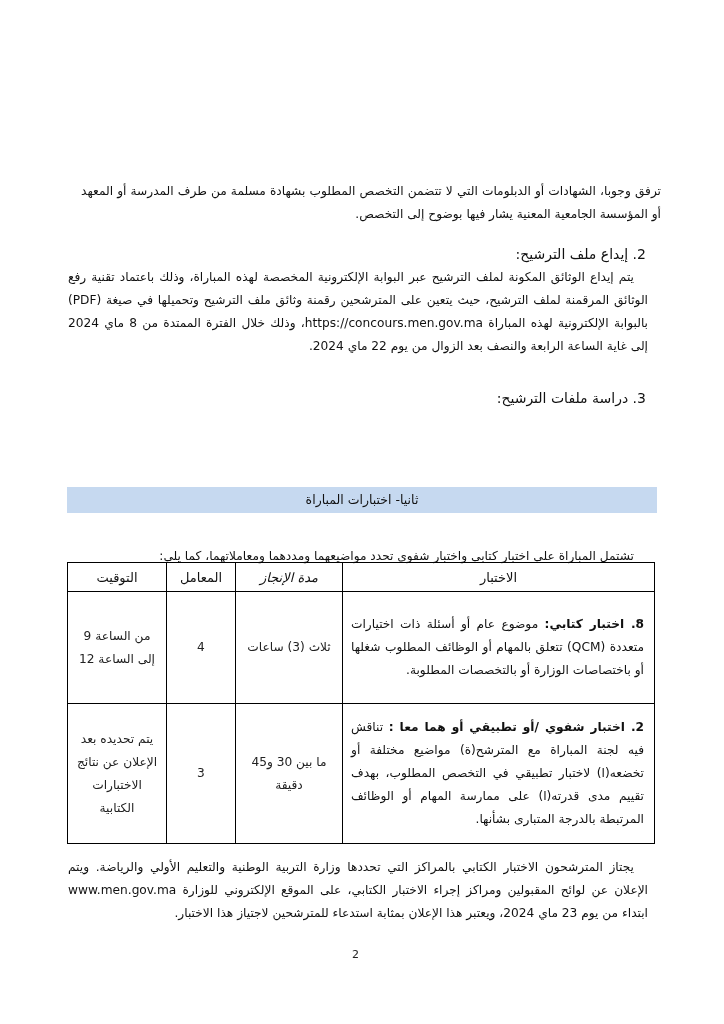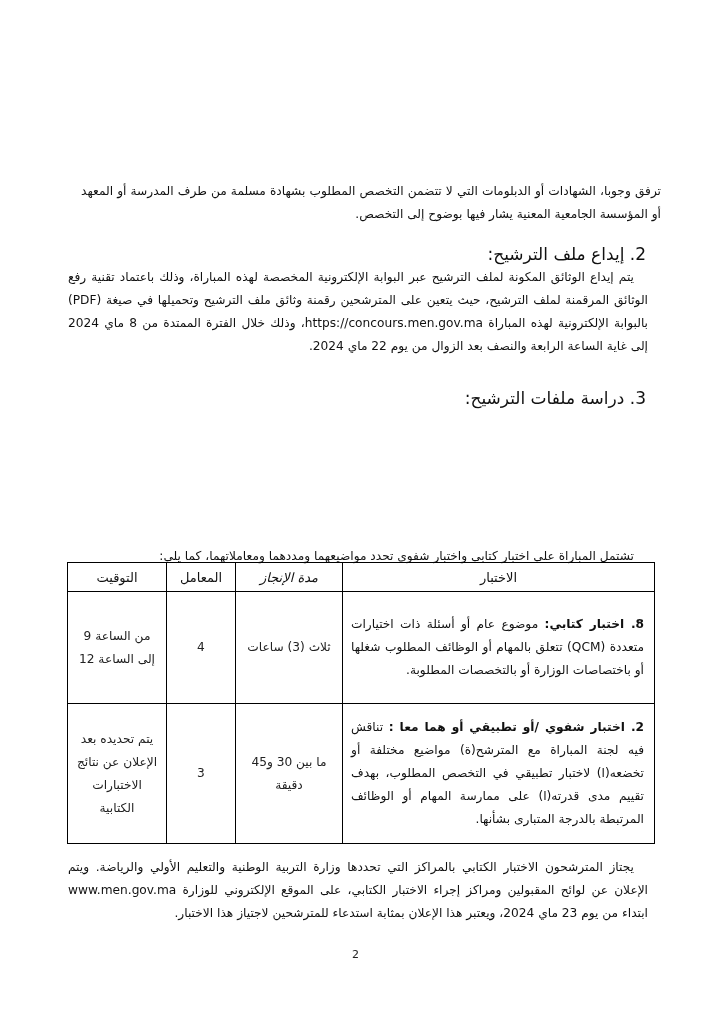--- a/index.html
+++ b/index.html
@@ -6,21 +6,21 @@
   body { width: 724px; height: 1024px; position: relative; overflow: hidden;
          font-family: "DejaVu Sans", sans-serif; color: #111; }
   .page { position: absolute; left: 0; top: 0; width: 724px; height: 1024px; }
   .block { position: absolute; direction: rtl; text-align: justify; text-align-last: right;
            font-size: 12.2px; line-height: 23px; }
   .bullet-list { position: absolute; left: 68px; top: 64px; width: 575px; margin: 0; padding: 0;
                  list-style: none; direction: rtl; font-size: 12.2px; line-height: 23px; }
   .bullet-list li { position: relative; padding-right: 22px; text-align: justify; text-align-last: right; }
   .bullet-list li .dot { position: absolute; right: 3px; top: 8px; width: 7px; height: 7px;
                          border-radius: 50%; background: #000; }
-  .h-num { position: absolute; direction: rtl; font-size: 17px; line-height: 23px; }
+  .h-num { position: absolute; direction: rtl; font-size: 14px; line-height: 23px; }
   .band { position: absolute; left: 67px; top: 487px; width: 590px; height: 26px;
           background: #c6d9f0; text-align: center; line-height: 26px; font-size: 12.5px; direction: rtl; }
   table.tests { position: absolute; left: 67px; top: 562px; width: 588px; border-collapse: collapse;
                 direction: rtl; font-size: 12.2px; }
   table.tests th, table.tests td { border: 1.5px solid #000; padding: 0 8px; vertical-align: middle; }
   table.tests th { font-weight: normal; font-size: 13px; height: 28px; text-align: center; }
   table.tests td.desc { text-align: justify; text-align-last: right; line-height: 23px; padding: 6px 10px 6px 8px; }
   table.tests td.c { text-align: center; line-height: 23px; color: #222; }
   .pagenum { position: absolute; left: 352px; top: 948px; font-size: 11px; color: #222; }
 </style>
@@ -32,20 +32,21 @@
   <ul class="bullet-list">
   </ul>
 
   <div class="block" style="left:68px; top:180px; width:580px; text-indent:0;margin-left:13px;">ترفق وجوبا، الشهادات أو الدبلومات التي لا تتضمن التخصص المطلوب بشهادة مسلمة من طرف المدرسة أو المعهد أو المؤسسة الجامعية المعنية يشار فيها بوضوح إلى التخصص.</div>
 
   <div class="h-num" style="right:78px; top:243px;">2. إيداع ملف الترشيح:</div>
   <div class="block" style="left:68px; top:266px; width:580px; text-indent:14px;">يتم إيداع الوثائق المكونة لملف الترشيح عبر البوابة الإلكترونية المخصصة لهذه المباراة، وذلك باعتماد تقنية رفع الوثائق المرقمنة لملف الترشيح، حيث يتعين على المترشحين رقمنة وثائق ملف الترشيح وتحميلها في صيغة (PDF) بالبوابة الإلكترونية لهذه المباراة https://concours.men.gov.ma، وذلك خلال الفترة الممتدة من 8 ماي 2024 إلى غاية الساعة الرابعة والنصف بعد الزوال من يوم 22 ماي 2024.</div>
 
   <div class="h-num" style="right:78px; top:387px;">3. دراسة ملفات الترشيح:</div>
 
+  <div class="band">ثانيا- اختبارات المباراة</div>
 
   <div class="block" style="left:68px; top:545px; width:580px; text-indent:14px;">تشتمل المباراة على اختبار كتابي واختبار شفوي تحدد مواضيعهما ومددهما ومعاملاتهما، كما يلي:</div>
 
   <table class="tests">
     <thead>
       <tr>
         <th style="width:295px;margin-left:47px;">الاختبار</th>
         <th style="width:90px;font-style:italic;">مدة الإنجاز</th>
         <th style="width:52px;margin-top:10px;">المعامل</th>
         <th>التوقيت</th>

